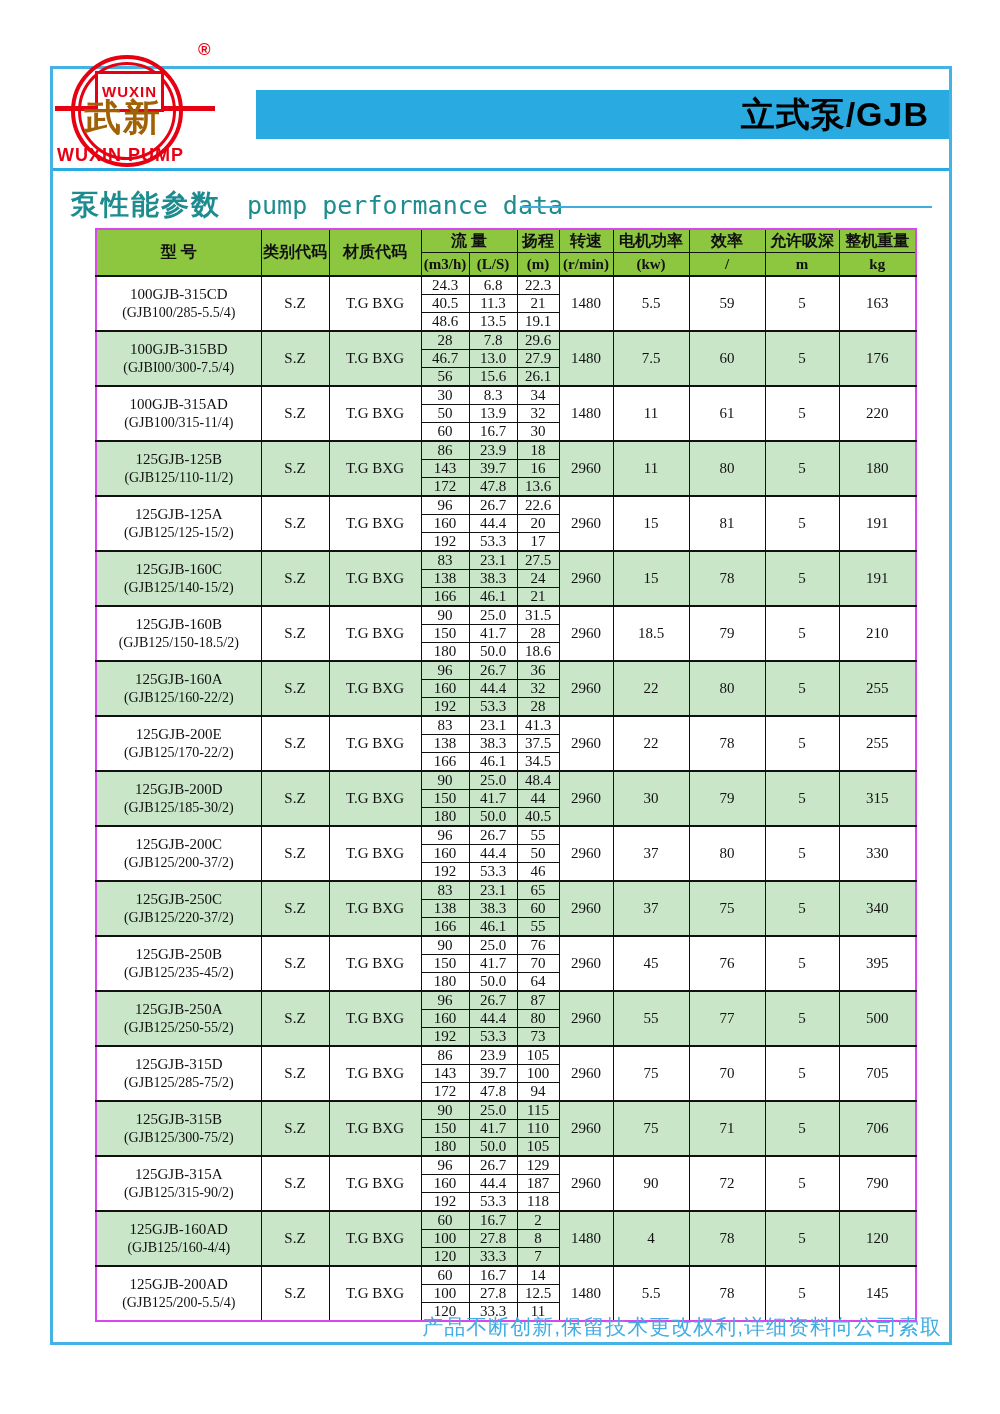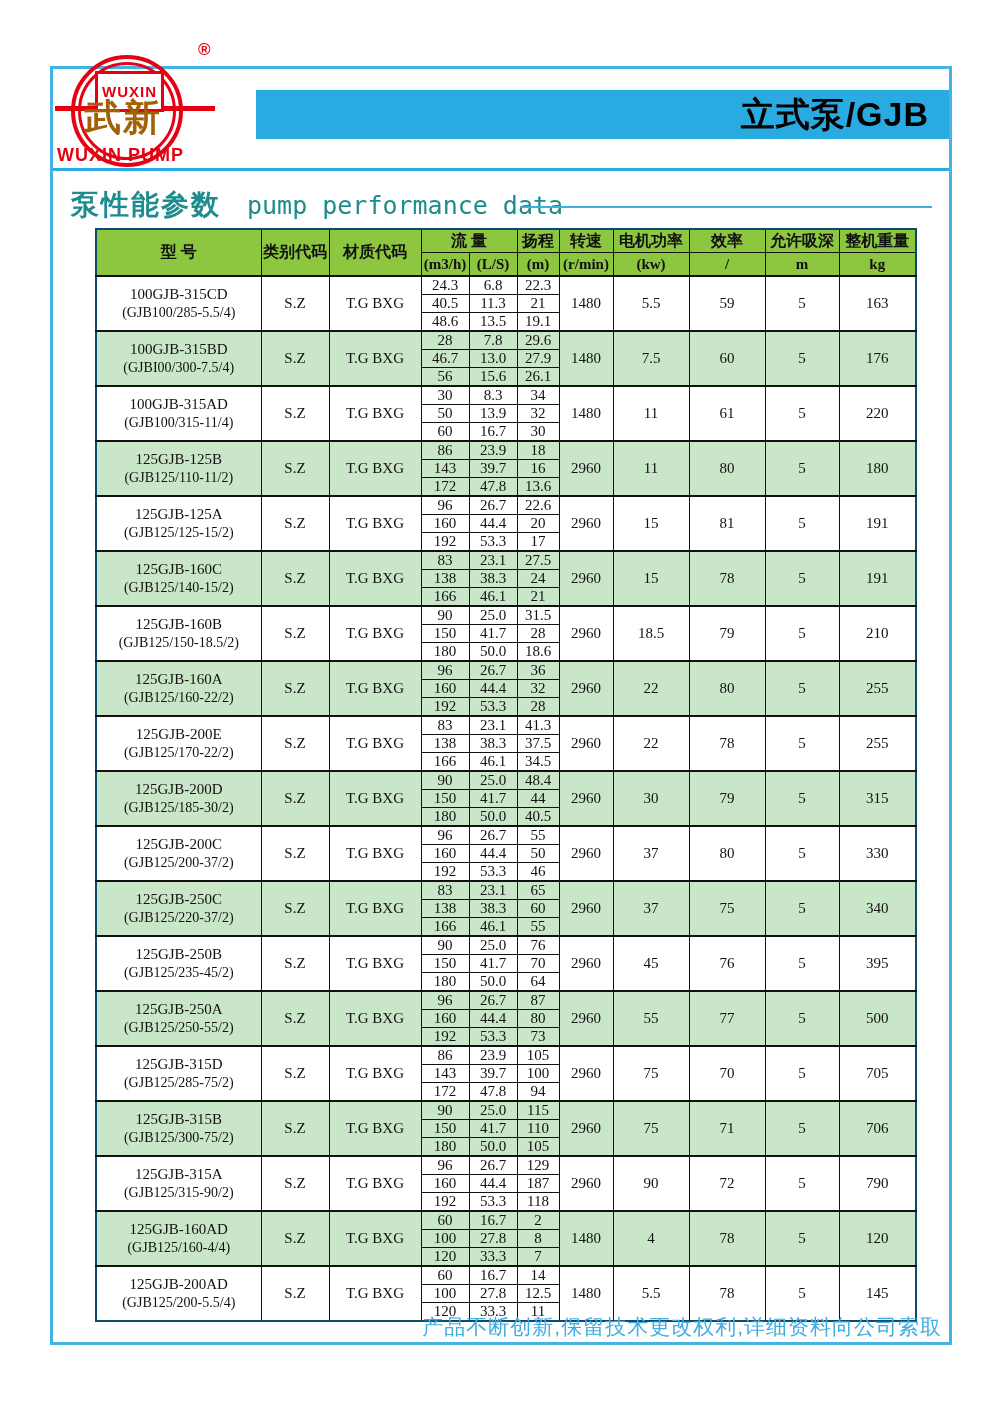--- a/index.html
+++ b/index.html
@@ -32,21 +32,21 @@
   
   .section-title { position:absolute; left:62px; top:186px; display:flex; align-items:center; gap:26px;margin-left:9px; }
   .st-zh { color:#1E8C8E; font-weight:bold; font-size:28px; letter-spacing:2px; }
   .st-en { color:#1E8C8E; font-size:25px; font-family:"DejaVu Sans Mono", monospace; }
   .title-rule { position:absolute; left:520px; top:206px; width:412px; height:2px; background:#3FAEDC; }
 
   
   .pump-table { position:absolute; left:95px; top:228px; border-collapse:collapse; table-layout:fixed; width:820px;
                 font-family:"Liberation Serif", serif; }
   .pump-table th, .pump-table td { border:1px solid #111111; text-align:center; vertical-align:middle; padding:0; }
-  .pump-table { border:2px solid #0c4a6e; }
+  .pump-table { border:2px solid #d946ef; }
   .pump-table thead th { background:#8DC63F; font-weight:bold; font-size:16px; height:22px; color:#111; }
   .pump-table thead .unit-row th { font-size:15px;text-align:center; }
   .pump-table tbody td { font-size:15px; height:17px; color:#111; background:#fff; }
   .pump-table tbody tr.block-start td { border-top:2px solid #111111; }
   .pump-table tbody tr.shaded td { background:#C9E6C9; }
   .model-name { font-size:15px; line-height:19px; }
   .model-code { font-size:14px; line-height:18px; }
 
   
   .footer-note { position:absolute; right:58px; top:1313px; color:#41ADE3; font-size:21px; letter-spacing:1px; }

